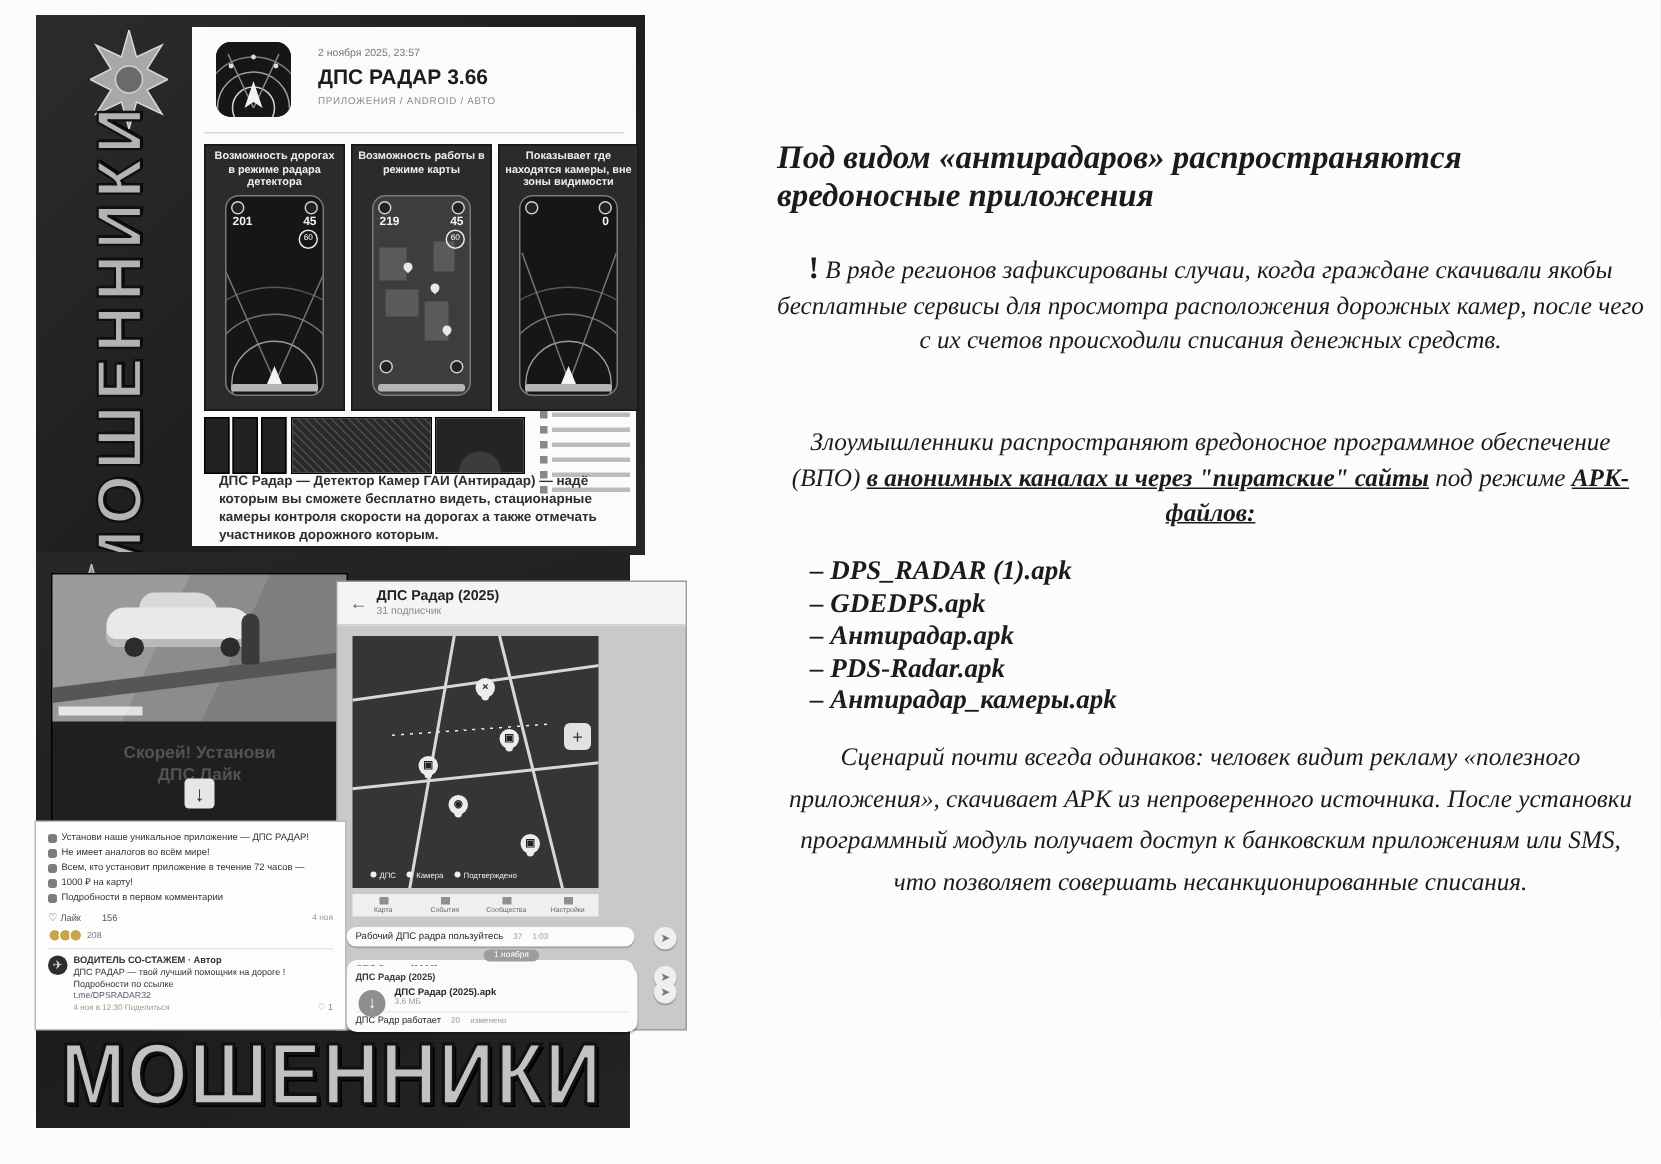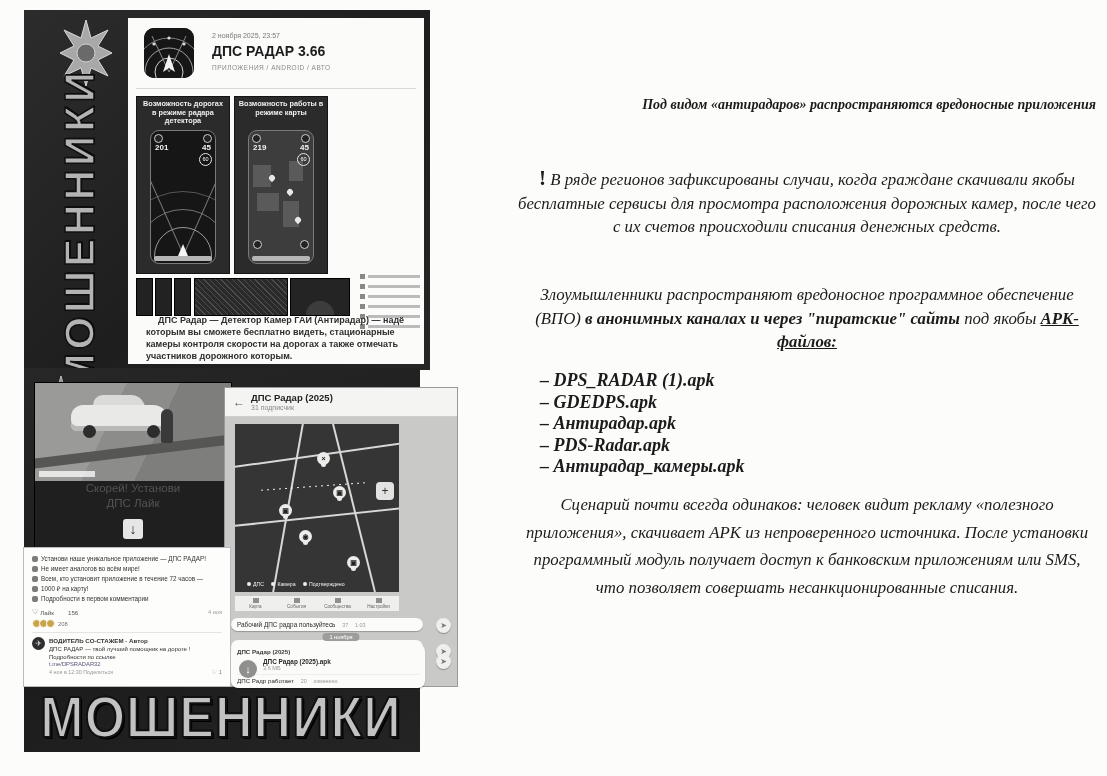--- a/index.html
+++ b/index.html
@@ -62,21 +62,21 @@
   #video{left:10px;top:14px;width:196px;height:166px;background:#1f1f1f;border:1px solid #000;}
   #vphoto{position:relative;width:100%;height:98px;overflow:hidden;
     background:linear-gradient(115deg,#9a9a98 0 38%,#8c8c8a 38% 60%,#7e7e7c 60%);}
   .car-body{position:absolute;left:36px;top:22px;width:98px;height:26px;background:#e9e9e7;border-radius:12px 16px 4px 6px;
     box-shadow:inset 0 -5px 0 #b9b9b7;}
   .car-roof{position:absolute;left:58px;top:12px;width:52px;height:16px;background:#dadad8;border-radius:10px 14px 0 0;}
   .wheel{position:absolute;top:42px;width:13px;height:13px;background:#2c2c2c;border-radius:50%;}
   .person{position:absolute;left:126px;top:26px;width:12px;height:34px;background:#3a3a3a;border-radius:6px 6px 2px 2px;}
   .curb{position:absolute;left:-10px;top:62px;width:240px;height:10px;background:#565654;transform:rotate(-7deg);}
   .stamp{position:absolute;left:4px;bottom:4px;width:56px;height:6px;background:rgba(255,255,255,.75);}
-  #vcap{text-align:center;color:#5d5d5d;font-weight:normal;font-size:11.5px;line-height:15px;opacity:.85;}
+  #vcap{text-align:center;color:#5d5d5d;font-weight:bold;font-size:11.5px;line-height:15px;margin-top:14px;opacity:.85;}
   #dl-btn{left:88px;top:136px;width:20px;height:20px;background:#e6e6e6;border-radius:3px;
     color:#2b2b2b;font-size:14px;line-height:20px;text-align:center;font-weight:bold;}
 
   #tg{left:201px;top:20px;width:232px;height:298px;background:#c9c9c8;box-shadow:0 0 0 1px #9a9a9a;}
   #tg-header{left:0;top:0;width:100%;height:28px;background:#f4f4f3;border-bottom:1px solid #cfcfcf;}
   #tg-back{left:8px;top:7px;font-size:12px;color:#555;}
   #tg-title{left:26px;top:4px;font-size:9.5px;font-weight:bold;color:#222;}
   #tg-sub{left:26px;top:16px;font-size:7px;color:#8b8b8b;}
   #tg-map{left:10px;top:36px;width:164px;height:168px;background:#353535;overflow:hidden;}
   .road{position:absolute;background:#d8d8d6;height:2px;}
@@ -125,25 +125,25 @@
   .c-link{font-size:5.8px;color:#557;}
   .c-meta{font-size:5.4px;color:#999;margin-top:2px;}
   #vk-c-likes{margin-left:auto;font-size:6px;color:#888;align-self:flex-end;}
 
   #banner{left:2px;top:318px;width:390px;height:62px;display:flex;align-items:center;justify-content:center;overflow:hidden;}
   #banner span{font-size:52px;font-weight:bold;letter-spacing:1px;color:#c2c2c2;
     -webkit-text-stroke:2px #111;text-shadow:2px 2px 0 #000;transform:scaleY(1.12);white-space:nowrap;}
 
   
   .serif{font-family:"Liberation Serif","DejaVu Serif",serif;font-style:italic;color:#1b1b1b;}
-  #doc-title{left:518px;top:92px;width:578px;text-align:right;font-weight:bold;font-size:14px;line-height:25px;}
+  #doc-title{left:518px;top:92px;width:578px;text-align:left;font-weight:bold;font-size:22px;line-height:25px;}
   #p1{left:518px;top:167px;width:578px;text-align:center;font-size:16.8px;line-height:23.5px;}
   #p1 .mark{font-weight:bold;font-size:21px;font-style:normal;}
   #p2{left:518px;top:283px;width:578px;text-align:center;font-size:16.8px;line-height:23.5px;}
-  #p2 .b{font-weight:bold;}
+  #p2 .b{font-weight:bold;text-decoration:underline;}
   #p2 .u{font-weight:bold;text-decoration:underline;}
   #apk-list{left:540px;top:370px;width:480px;font-weight:bold;font-size:18px;line-height:21.5px;}
   #p3{left:518px;top:491px;width:578px;text-align:center;font-size:16.8px;line-height:27.5px;}
 </style>
 </head>
 <body>
 
 <div id="page">
 
   <div id="top-poster" class="abs">
@@ -207,20 +207,35 @@
           <span class="ph-dot" style="right:3px;top:3px;"></span>
           <span class="ph-val" style="left:4px;top:12px;">219</span>
           <span class="ph-val" style="right:4px;top:12px;">45</span>
           <span class="ph-badge">60</span>
           <span class="ph-dot" style="left:4px;bottom:14px;"></span>
           <span class="ph-dot" style="right:4px;bottom:14px;"></span>
           <div class="ph-bar"></div>
         </div>
       </div>
 
+      <div class="abs card" style="left:204px;">
+        <div class="cap">Показывает где находятся камеры, вне зоны видимости</div>
+        <div class="phone">
+          <span class="ph-dot" style="left:3px;top:3px;"></span>
+          <span class="ph-dot" style="right:3px;top:3px;"></span>
+          <span class="ph-val" style="right:5px;top:12px;">0</span>
+          <div class="arc a1"></div>
+            <div class="arc a2"></div>
+            <div class="arc a3"></div>
+          <div class="beam" style="transform:rotate(-20deg);"></div>
+          <div class="beam" style="transform:rotate(20deg);"></div>
+          <div class="ph-arrow"></div>
+          <div class="ph-bar"></div>
+        </div>
+      </div>
 
       <div id="thumb-row" class="abs">
         <div class="thumb t-narrow" style="left:0;"></div>
         <div class="thumb t-narrow" style="left:19px;"></div>
         <div class="thumb t-narrow" style="left:38px;"></div>
         <div class="thumb t-map" style="left:58px;"></div>
         <div class="thumb t-radar" style="left:154px;"></div>
       </div>
       <div id="mini-list" class="abs">
         <div class="ml-row">
@@ -242,21 +257,21 @@
         <div class="ml-row">
             <div class="ml-ic"></div>
             <div class="ml-bar"></div>
           </div>
         <div class="ml-row">
             <div class="ml-ic"></div>
             <div class="ml-bar" style="width:60%;"></div>
           </div>
       </div>
 
-      <div class="abs desc-line" style="top:296px;margin-left:12px;">ДПС Радар — Детектор Камер ГАИ (Антирадар) — надё</div>
+      <div class="abs desc-line" style="top:296px;">ДПС Радар — Детектор Камер ГАИ (Антирадар) — надё</div>
       <div class="abs desc-line" style="top:308px;">которым вы сможете бесплатно видеть, стационарные</div>
       <div class="abs desc-line" style="top:320px;">камеры контроля скорости на дорогах а также отмечать</div>
       <div class="abs desc-line" style="top:332px;">участников дорожного которым.</div>
     </div>
   </div>
 
   <div id="bottom-poster" class="abs">
     <svg class="abs emblem" style="left:10px;top:8px;opacity:.85;" width="54" height="66" viewBox="0 0 52 66">
       <polygon points="26,0 31,18 48,10 38,26 52,33 38,40 48,56 31,48 26,66 21,48 4,56 14,40 0,33 14,26 4,10 21,18" fill="#9d9d9d" stroke="#d8d8d8" stroke-width="1"></polygon>
       <circle cx="26" cy="33" r="9" fill="#5f5f5f" stroke="#cfcfcf"></circle>
@@ -395,21 +410,21 @@
     </div>
   </div>
 
   <div id="doc-title" class="abs serif">Под видом «антирадаров» распространяются вредоносные приложения</div>
 
   <div id="p1" class="abs serif">
     <span class="mark">!</span><span> В ряде регионов зафиксированы случаи, когда граждане скачивали якобы бесплатные сервисы для просмотра расположения дорожных камер, после чего с их счетов происходили списания денежных средств.</span>
   </div>
 
   <div id="p2" class="abs serif">
-    <span>Злоумышленники распространяют вредоносное программное обеспечение (ВПО) </span><span class="b">в анонимных каналах и через "пиратские" сайты</span><span> под якобы </span><span class="u">APK-файлов:</span>
+    <span>Злоумышленники распространяют вредоносное программное обеспечение (ВПО) </span><span class="b">в анонимных каналах и через "пиратские" сайты</span><span> под режиме </span><span class="u">APK-файлов:</span>
   </div>
 
   <div id="apk-list" class="abs serif">
     <div>– DPS_RADAR (1).apk</div>
     <div>– GDEDPS.apk</div>
     <div>– Антирадар.apk</div>
     <div>– PDS-Radar.apk</div>
     <div>– Антирадар_камеры.apk</div>
   </div>
 

